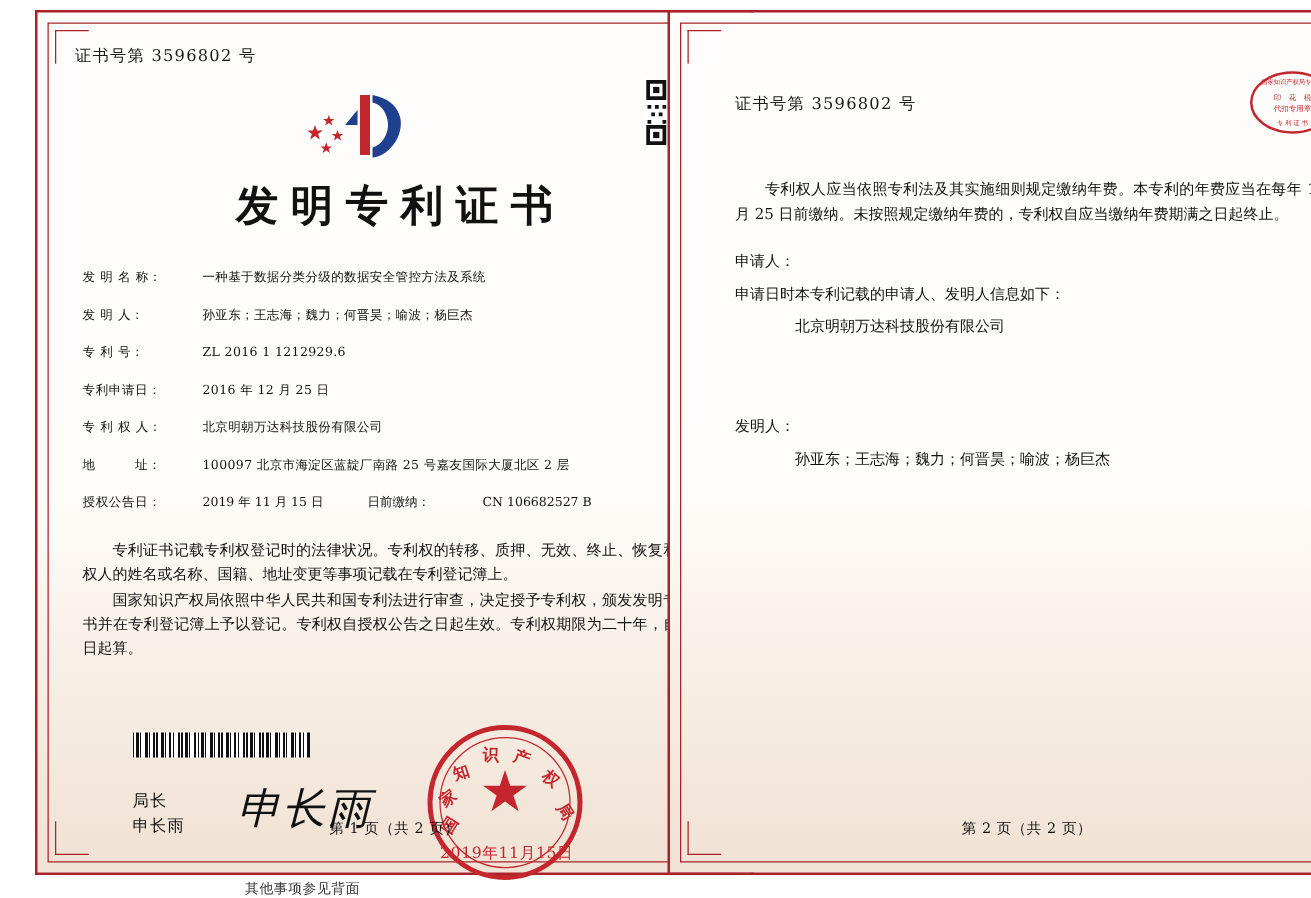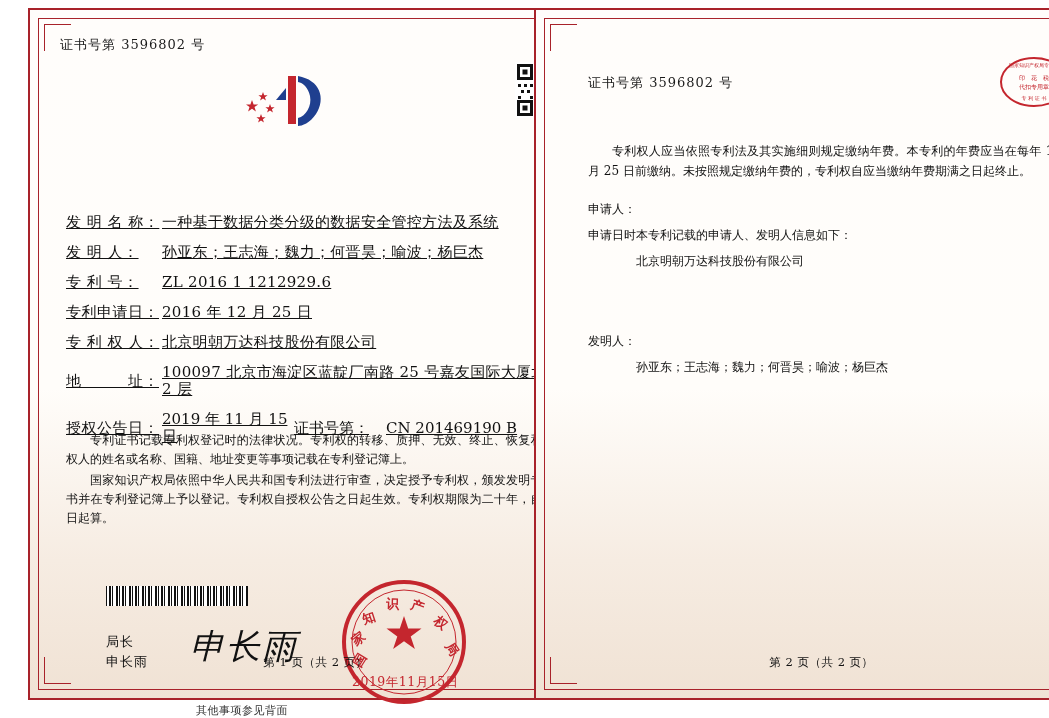--- a/index.html
+++ b/index.html
@@ -89,27 +89,26 @@
     text-indent: 10px;
   }
 
   
   .fields {
     position: absolute;
     left: 6px; right: 2px; top: 178px;
   }
   .field-row {
     display: flex;
-    align-items: center;
+    align-items: flex-end;
     margin-bottom: 13px;
     font-family: "DejaVu Serif", "Liberation Serif", serif;
-    font-size: 15px;
+    font-size: 10px;
     color: #111;
     line-height: 17px;
-    text-decoration: underline;
   }
   .field-label {
     width: 96px;
     flex: 0 0 96px;
     letter-spacing: 0.5px;
   }
   .field-value {
     flex: 1;
     letter-spacing: 0.3px;
   }
@@ -311,20 +310,21 @@
             <rect x="31" y="46" width="3" height="3"></rect>
           <rect x="40" y="46" width="3" height="3"></rect>
             <rect x="46" y="46" width="3" height="3"></rect>
           <rect x="22" y="49" width="3" height="3"></rect>
             <rect x="34" y="49" width="3" height="3"></rect>
           <rect x="43" y="49" width="3" height="3"></rect>
         </g>
       </svg>
     </div>
 
+    <div class="title">发明专利证书</div>
 
     <div class="fields">
       <div class="field-row">
         <div class="field-label">发 明 名 称：</div>
         <div class="field-value">一种基于数据分类分级的数据安全管控方法及系统</div>
       </div>
       <div class="field-row">
         <div class="field-label">发 明 人：</div>
         <div class="field-value">孙亚东；王志海；魏力；何晋昊；喻波；杨巨杰</div>
       </div>
@@ -340,22 +340,22 @@
         <div class="field-label">专 利 权 人：</div>
         <div class="field-value">北京明朝万达科技股份有限公司</div>
       </div>
       <div class="field-row">
         <div class="field-label">地　　　址：</div>
         <div class="field-value">100097 北京市海淀区蓝靛厂南路 25 号嘉友国际大厦北区 2 层</div>
       </div>
       <div class="field-row two">
         <div class="field-label">授权公告日：</div>
         <div class="field-value2" style="flex:0 0 132px;">2019 年 11 月 15 日</div>
-        <div class="field-label2">证书号第：</div>
-        <div class="field-value2">CN 201469190 B</div>
+        <div class="field-label2">日前缴纳：</div>
+        <div class="field-value2">CN 106682527 B</div>
       </div>
     </div>
 
     <div class="para-block">
       <div class="para">专利证书记载专利权登记时的法律状况。专利权的转移、质押、无效、终止、恢复和专利权人的姓名或名称、国籍、地址变更等事项记载在专利登记簿上。</div>
       <div class="para">国家知识产权局依照中华人民共和国专利法进行审查，决定授予专利权，颁发发明专利证书并在专利登记簿上予以登记。专利权自授权公告之日起生效。专利权期限为二十年，自申请日起算。</div>
     </div>
 
     <div class="barcode"></div>
 

